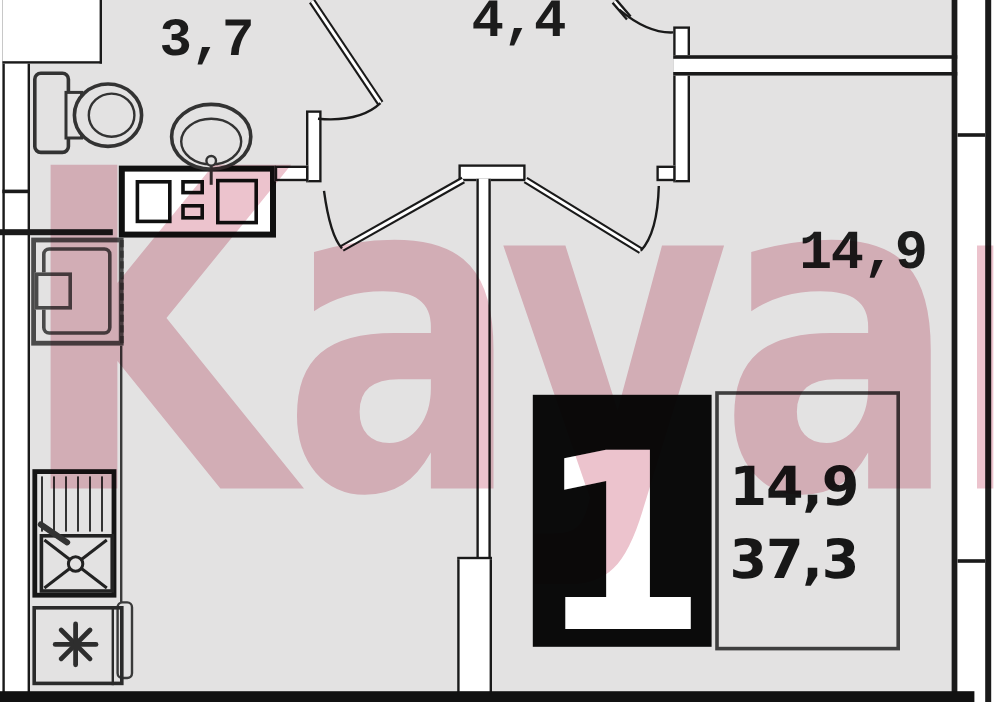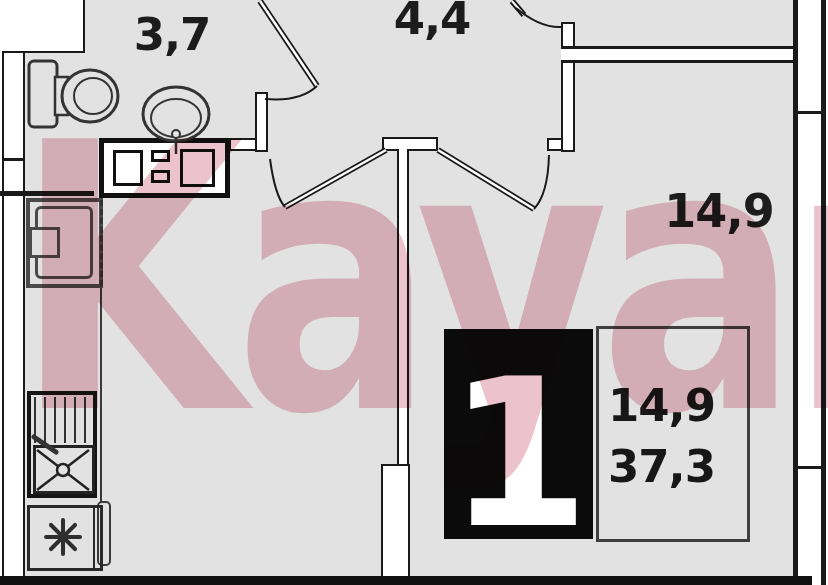--- a/index.html
+++ b/index.html
@@ -5,21 +5,21 @@
   html,body{margin:0;padding:0;background:#fff;}
   #stage{position:relative;width:828px;height:585px;overflow:hidden;background:#fff;
          font-family:"DejaVu Sans",sans-serif;}
   .abs{position:absolute;}
   
   #floor{left:25px;top:0;width:768px;height:576px;background:#e3e2e2;}
   
   .wall-fill{background:#fff;box-sizing:border-box;}
   .wall-line{background:#1a1a1a;}
   
-  .room-label{color:#1c1c1c;font-weight:bold;letter-spacing:-1px;text-align:center;line-height:1;}
+  .room-label{color:#1c1c1c;font-weight:bold;letter-spacing:-1px;text-align:center;line-height:1;font-family:Liberation Mono, monospace;}
   
   .fx{box-sizing:border-box;}
   .asterisk-bar{position:absolute;left:0;top:17px;width:38px;height:4px;background:#2e2e2e;border-radius:2px;}
   
   #badge{left:444px;top:329px;width:149px;height:210px;background:#0b0b0b;
          display:flex;align-items:flex-start;justify-content:center;}
   #badge span{color:#fff;font-weight:bold;font-size:205px;line-height:215px;margin-top:18px;}
   #area-box{left:596px;top:326px;width:154px;height:216px;border:3px solid #3f3f3f;
             box-sizing:border-box;padding:46px 0 0 9px;}
   #area-box div{font-size:45px;font-weight:bold;letter-spacing:-1px;color:#171717;line-height:61px;}

